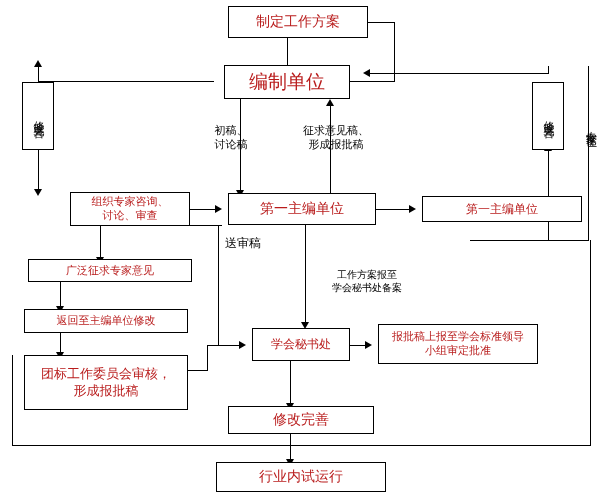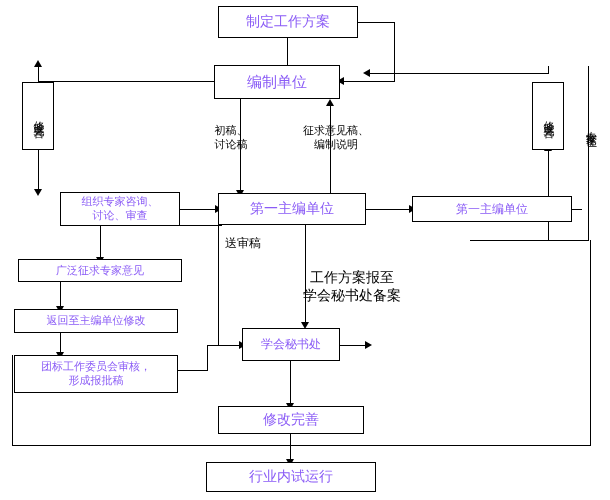--- a/index.html
+++ b/index.html
@@ -17,24 +17,25 @@
   }
   .box {
     position: absolute;
     box-sizing: border-box;
     border: 1px solid #000000;
     background: #ffffff;
     display: flex;
     align-items: center;
     justify-content: center;
     text-align: center;
-    color: #8b5cf6;
+    color: #b91c1c;
     line-height: 1.25;
     white-space: pre-line;
     z-index: 3;
+    margin-left: 10px;
   }
   .vbox {
     position: absolute;
     box-sizing: border-box;
     border: 1px solid #000000;
     background: #ffffff;
     display: flex;
     align-items: center;
     justify-content: center;
     z-index: 3;
@@ -178,21 +179,21 @@
 
   <div class="vline" style="left:290px; top:434px; height:28px;"></div>
   <div class="arrow down" style="left:286px; top:459px;"></div>
 
   <div class="hline" style="left:12px; top:445px; width:578px;"></div>
   <div class="vline" style="left:12px; top:355px; height:91px;"></div>
   <div class="vline" style="left:590px; top:240px; height:206px;"></div>
 
   <div class="box" style="left:218px; top:6px; width:140px; height:32px; font-size:14px;">制定工作方案</div>
 
-  <div class="box" style="left:214px; top:65px; width:126px; height:34px; font-size:15px;">编制单位</div>
+  <div class="box" style="left:214px; top:65px; width:126px; height:34px; font-size:19px;">编制单位</div>
 
   <div class="vbox" style="left:22px; top:82px; width:32px; height:68px;">
     <span style="font-size:11px;">修改完善</span>
   </div>
 
   <div class="vbox" style="left:532px; top:82px; width:32px; height:68px;">
     <span style="font-size:11px;">修改完善</span>
   </div>
 
   <div class="vtext" style="left:578px; top:86px; width:24px; height:80px; display:flex; align-items:center; justify-content:center;">
@@ -203,34 +204,36 @@
 讨论、审查</div>
 
   <div class="box" style="left:218px; top:193px; width:148px; height:32px; font-size:14px;">第一主编单位</div>
 
   <div class="box" style="left:412px; top:196px; width:160px; height:26px; font-size:12px;">第一主编单位</div>
 
   <div class="box" style="left:18px; top:259px; width:164px; height:23px; font-size:11px;">广泛征求专家意见</div>
 
   <div class="box" style="left:14px; top:309px; width:164px; height:24px; font-size:11px;">返回至主编单位修改</div>
 
-  <div class="box" style="left:14px; top:355px; width:164px; height:38px; font-size:11px;">团标工作委员会审核，
+  <div class="box" style="left:14px; top:355px; width:164px; height:55px; font-size:13px;">团标工作委员会审核，
 形成报批稿</div>
 
   <div class="box" style="left:242px; top:328px; width:98px; height:33px; font-size:12px;">学会秘书处</div>
 
+  <div class="box" style="left:368px; top:324px; width:160px; height:40px; font-size:11px;">报批稿上报至学会标准领导
+小组审定批准</div>
 
   <div class="box" style="left:218px; top:406px; width:146px; height:28px; font-size:14px;">修改完善</div>
 
   <div class="box" style="left:206px; top:462px; width:170px; height:30px; font-size:14px;">行业内试运行</div>
 
   <div class="label" style="left:196px; top:124px; width:70px; font-size:11px;">初稿、
 讨论稿</div>
 
   <div class="label" style="left:290px; top:124px; width:92px; font-size:11px;">征求意见稿、
-编制说明</div>
+形成报批稿</div>
 
   <div class="label" style="left:208px; top:236px; width:70px; font-size:12px;">送审稿</div>
 
-  <div class="label" style="left:296px; top:268px; width:112px; font-size:14px;">工作方案报至
+  <div class="label" style="left:311px; top:268px; width:112px; font-size:10px;">工作方案报至
 学会秘书处备案</div>
 
 </div>
 
 </body></html>

